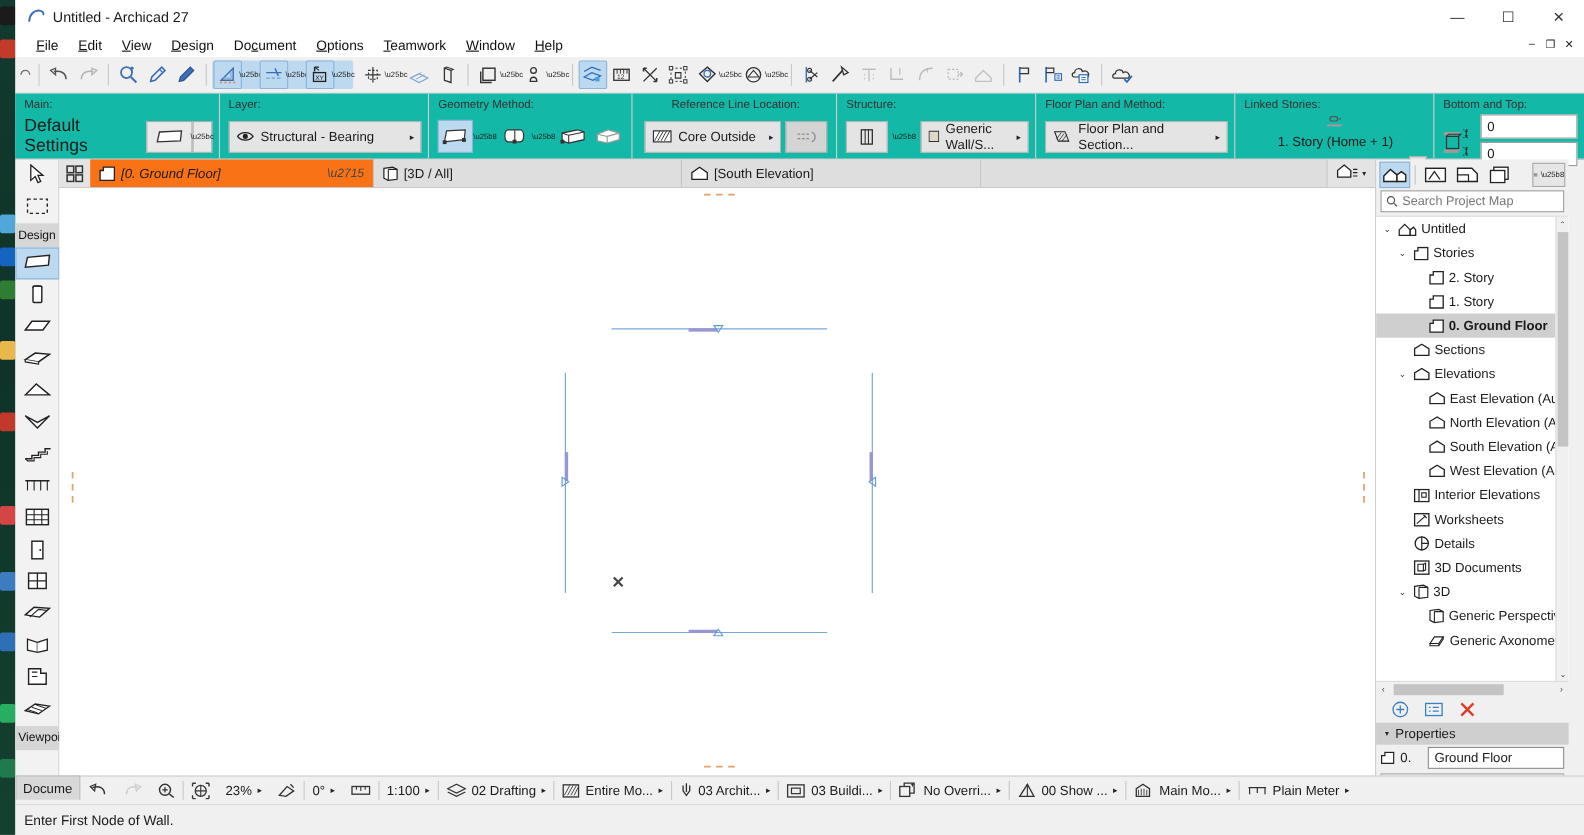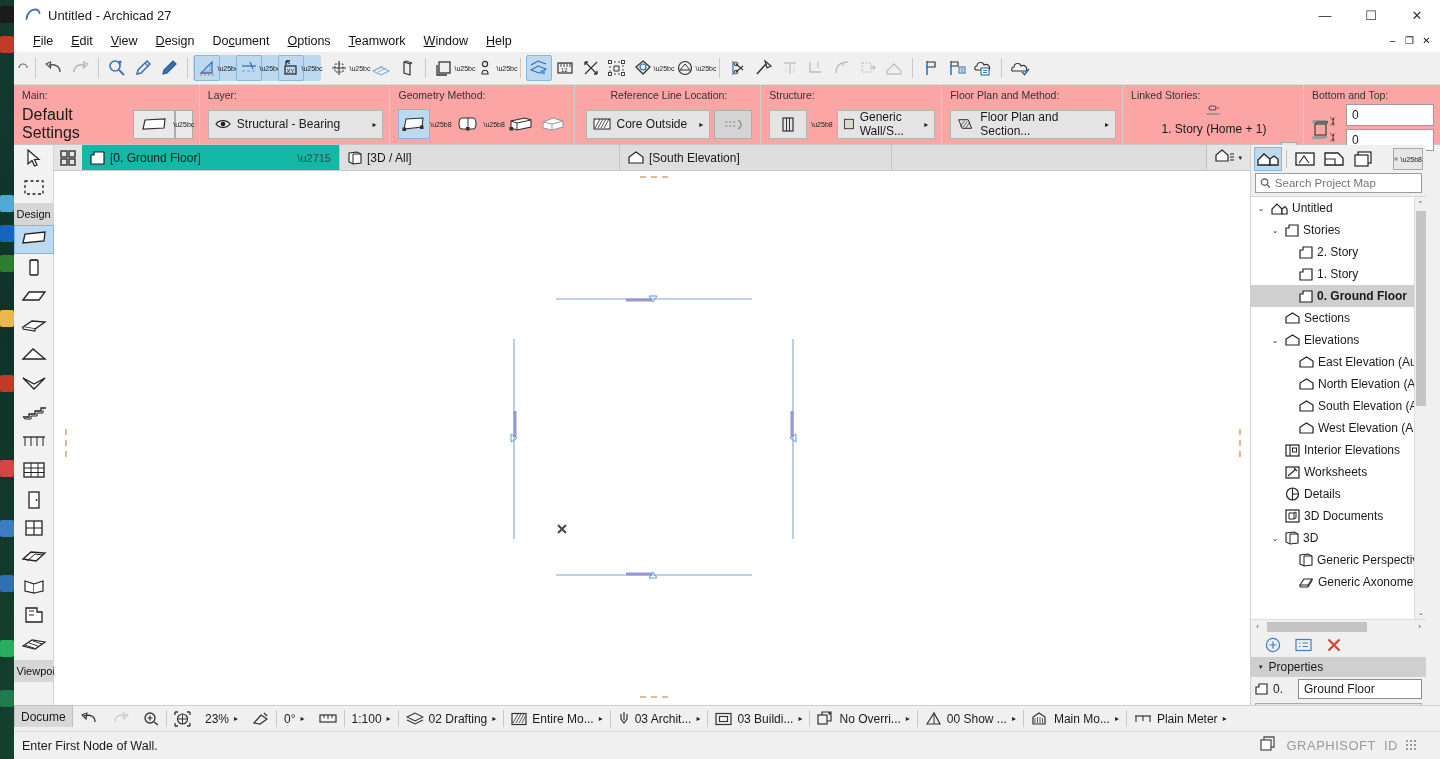--- a/index.html
+++ b/index.html
@@ -61,21 +61,21 @@
   .tb.sel{ background:#bcd9f0; border-color:#8ab4d8; }
   .tb.dis{ opacity:.38; }
   .tb.wide{ width:16px; }
   .tb-sep{ width:1px; height:20px; background:#c8c8c8; margin:0 5px; }
   .tb-grp{ display:flex; align-items:center; background:#bcd9f0; border-radius:2px; padding:0 1px; }
   .caret{ font-size:7px; color:#222; }
 
   
   .infobar{
     position:absolute; left:14px; top:85px; width:1426px; height:60px;
-    background:#fca5a5; display:flex; align-items:stretch;
+    background:#14b8a6; display:flex; align-items:stretch;
     border-bottom:1px solid #c6c6c6;
   }
   .ib-panel{ position:relative; padding:4px 6px 0 8px; border-right:1px solid #cfcfcf;
              display:flex; flex-direction:column; }
   .ib-label{ font-size:10.5px; color:#333; margin-bottom:3px; white-space:nowrap; }
   .ib-row{ display:flex; align-items:center; gap:4px; flex:1; }
   .ib-btn{
     height:29px; border:1px solid #adadad; background:#e9e9e9; display:flex;
     align-items:center; padding:0 6px; gap:6px; cursor:default; font-size:12px;
   }
@@ -110,21 +110,21 @@
     position:absolute; left:54px; top:145px; width:1196px; height:26px;
     background:#e4e4e4; display:flex; align-items:stretch;
     border-bottom:1px solid #c9c9c9;
   }
   .tab-grid{ width:28px; display:flex; align-items:center; justify-content:center;
              background:#e4e4e4; cursor:default; }
   .tab{
     display:flex; align-items:center; gap:5px; padding:0 8px; font-size:12px;
     background:#dedede; border-right:1px solid #c4c4c4; cursor:default; color:#1a1a1a;
   }
-  .tab.active{ background:#14b8a6; }
+  .tab.active{ background:#f97316;font-style:italic; }
   .tab .x{ margin-left:12px; font-size:11px; color:#444; }
   .tab-filler{ flex:1; background:#dedede; border-right:1px solid #c4c4c4; }
   .tab-right{ display:flex; align-items:center; gap:3px; padding:0 8px; background:#e4e4e4; }
 
   
   .canvas{
     position:absolute; left:54px; top:171px; width:1196px; height:534px;
     background:#ffffff; overflow:hidden;
   }
   .canvas svg{ position:absolute; left:0; top:0; }
@@ -1293,35 +1293,14 @@
         </span>
         <span>Plain Meter</span>
         <span class="sb-caret">▸</span>
       </div>
     </div>
   <div class="sb-tabname">Docume</div>
 
   <div class="msgbar">
     <span>Enter First Node of Wall.</span>
   </div>
-  <div class="gs-id">
-    <span>
-      <svg width="18" height="16" viewBox="0 0 18 16">
-          <rect x="1" y="4" width="10" height="10" fill="#fff" stroke="#555" stroke-width="1.3"></rect>
-          <path d="M4 4 L4 1 L14 1 L14 11 L11 11" fill="none" stroke="#555" stroke-width="1.3"></path>
-        </svg>
-    </span>
-    <span class="gs-text">GRAPHISOFT</span>
-    <span class="gs-text">ID</span>
-    <span class="grip">
-        <i></i>
-        <i></i>
-        <i></i>
-        <i></i>
-        <i></i>
-        <i></i>
-        <i></i>
-        <i></i>
-        <i></i>
-      </span>
-  </div>
 
 </div>
 
 </body></html>

